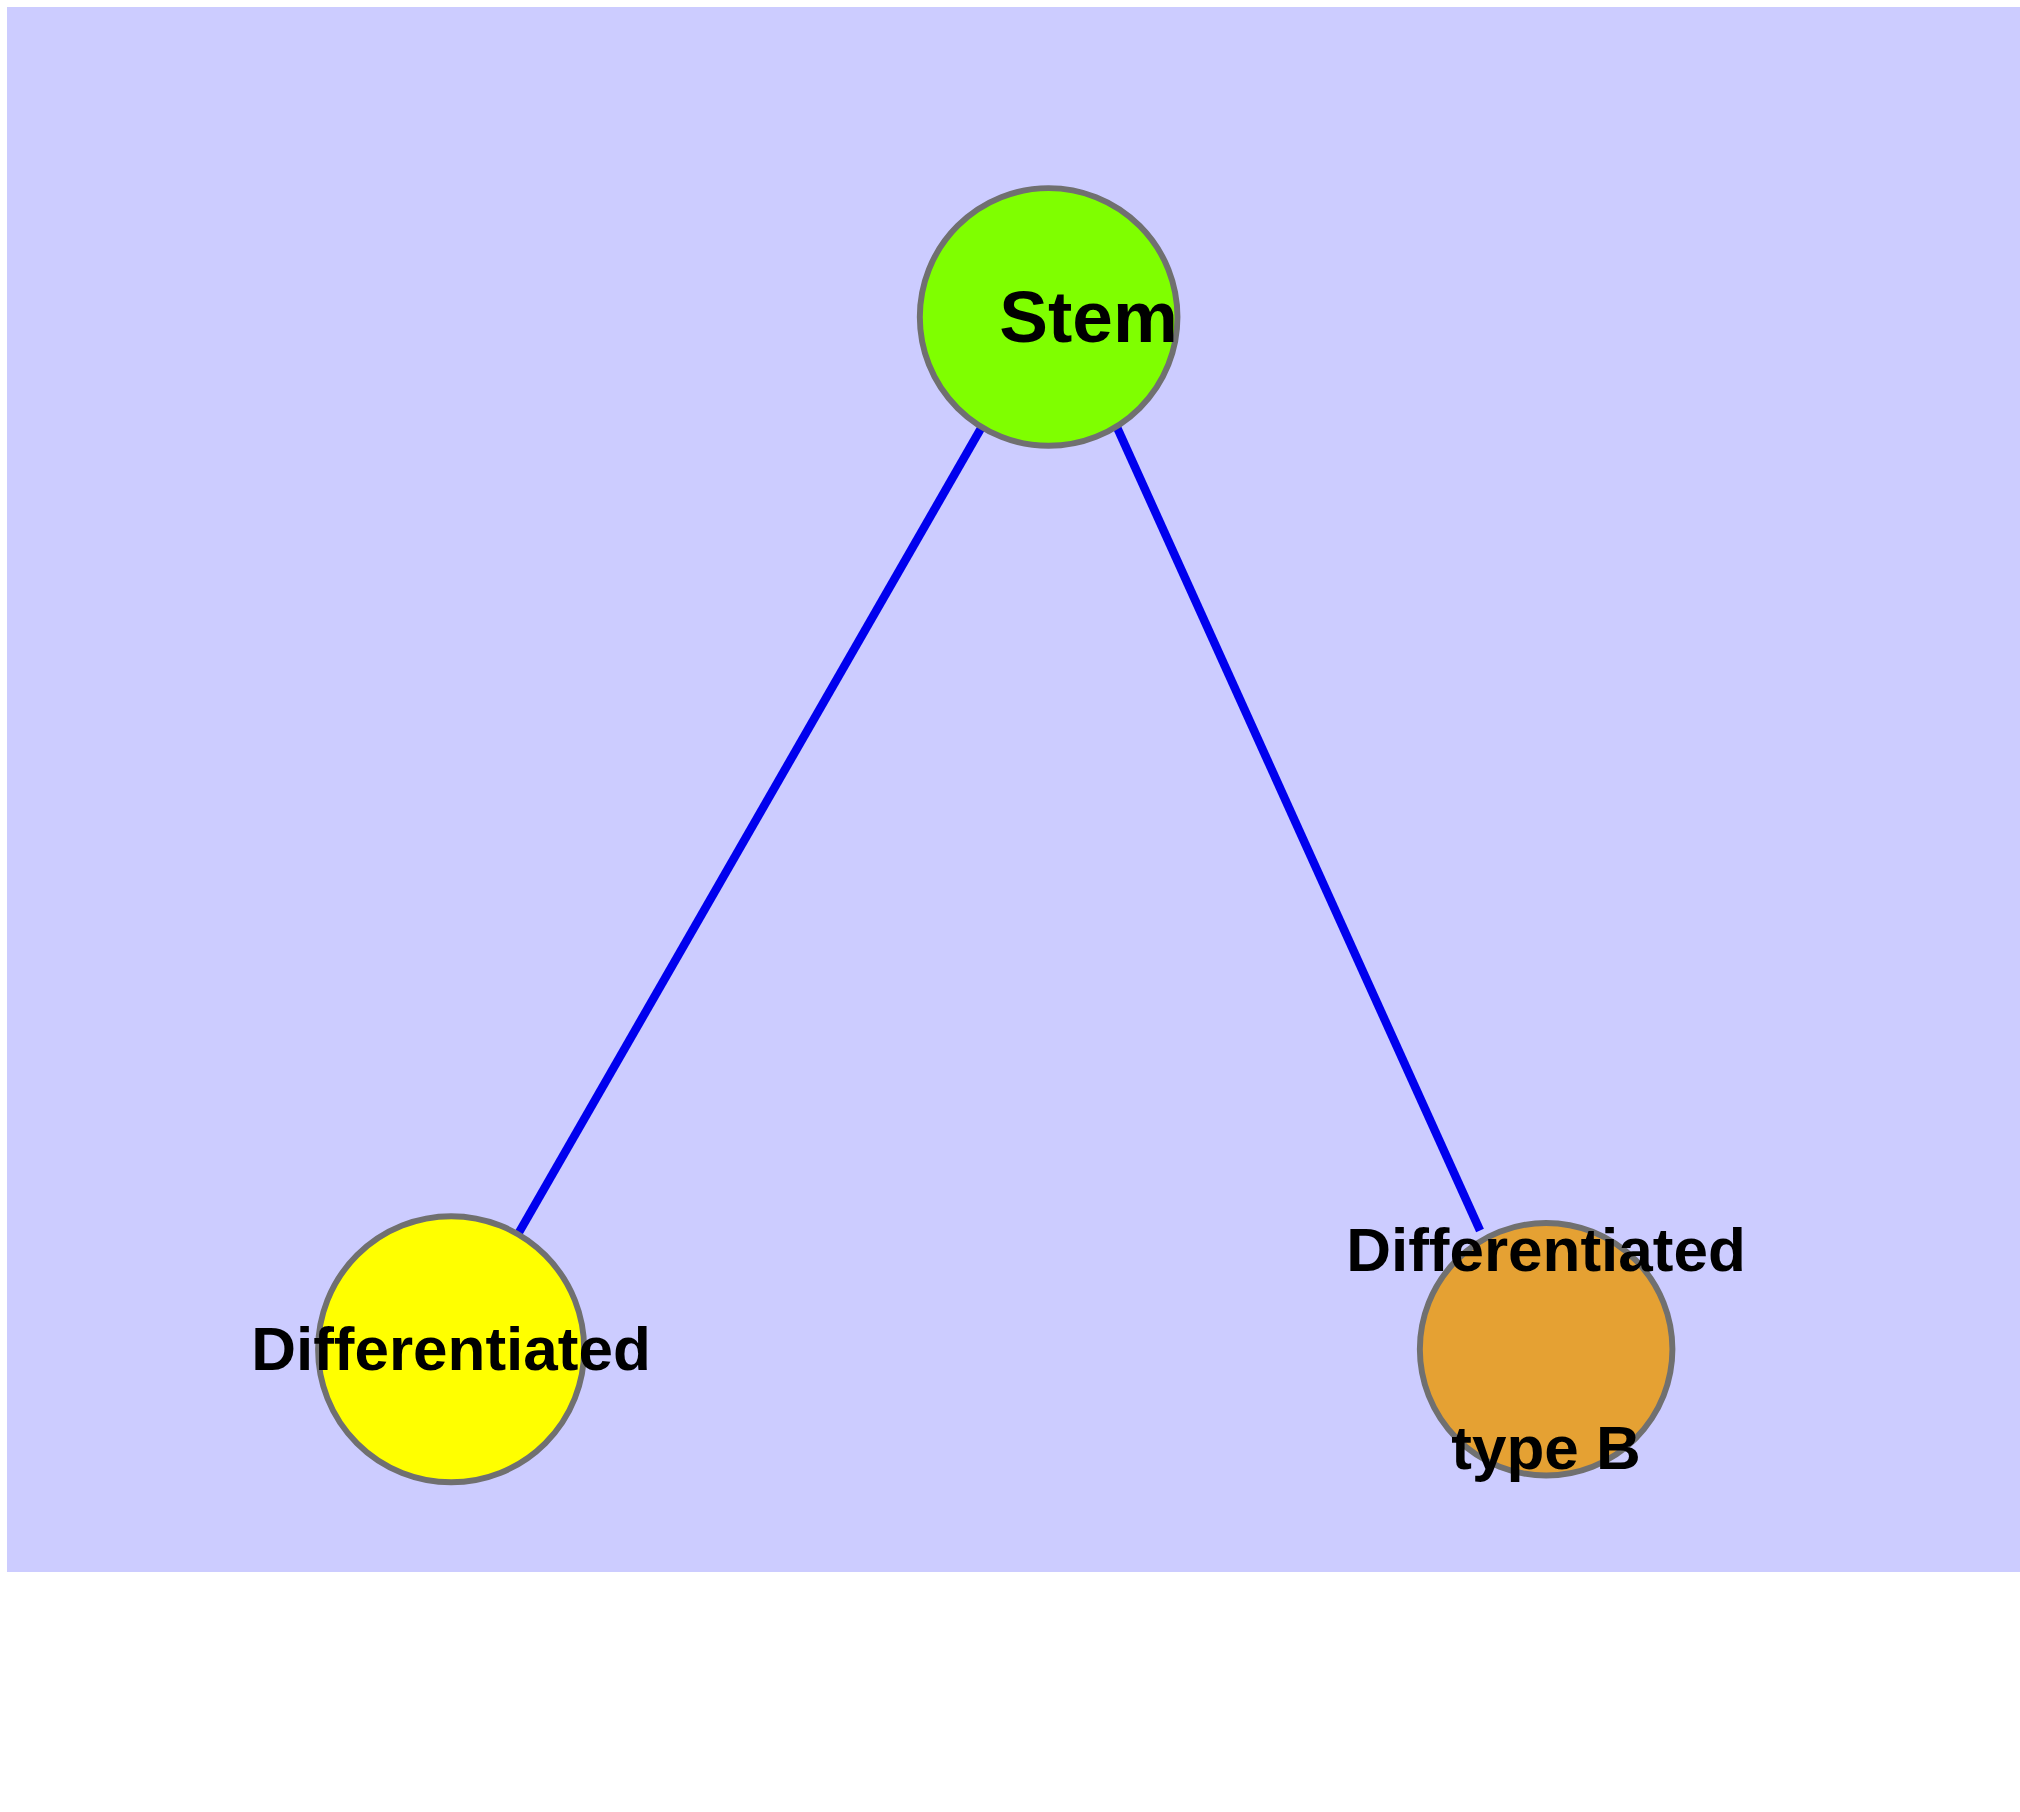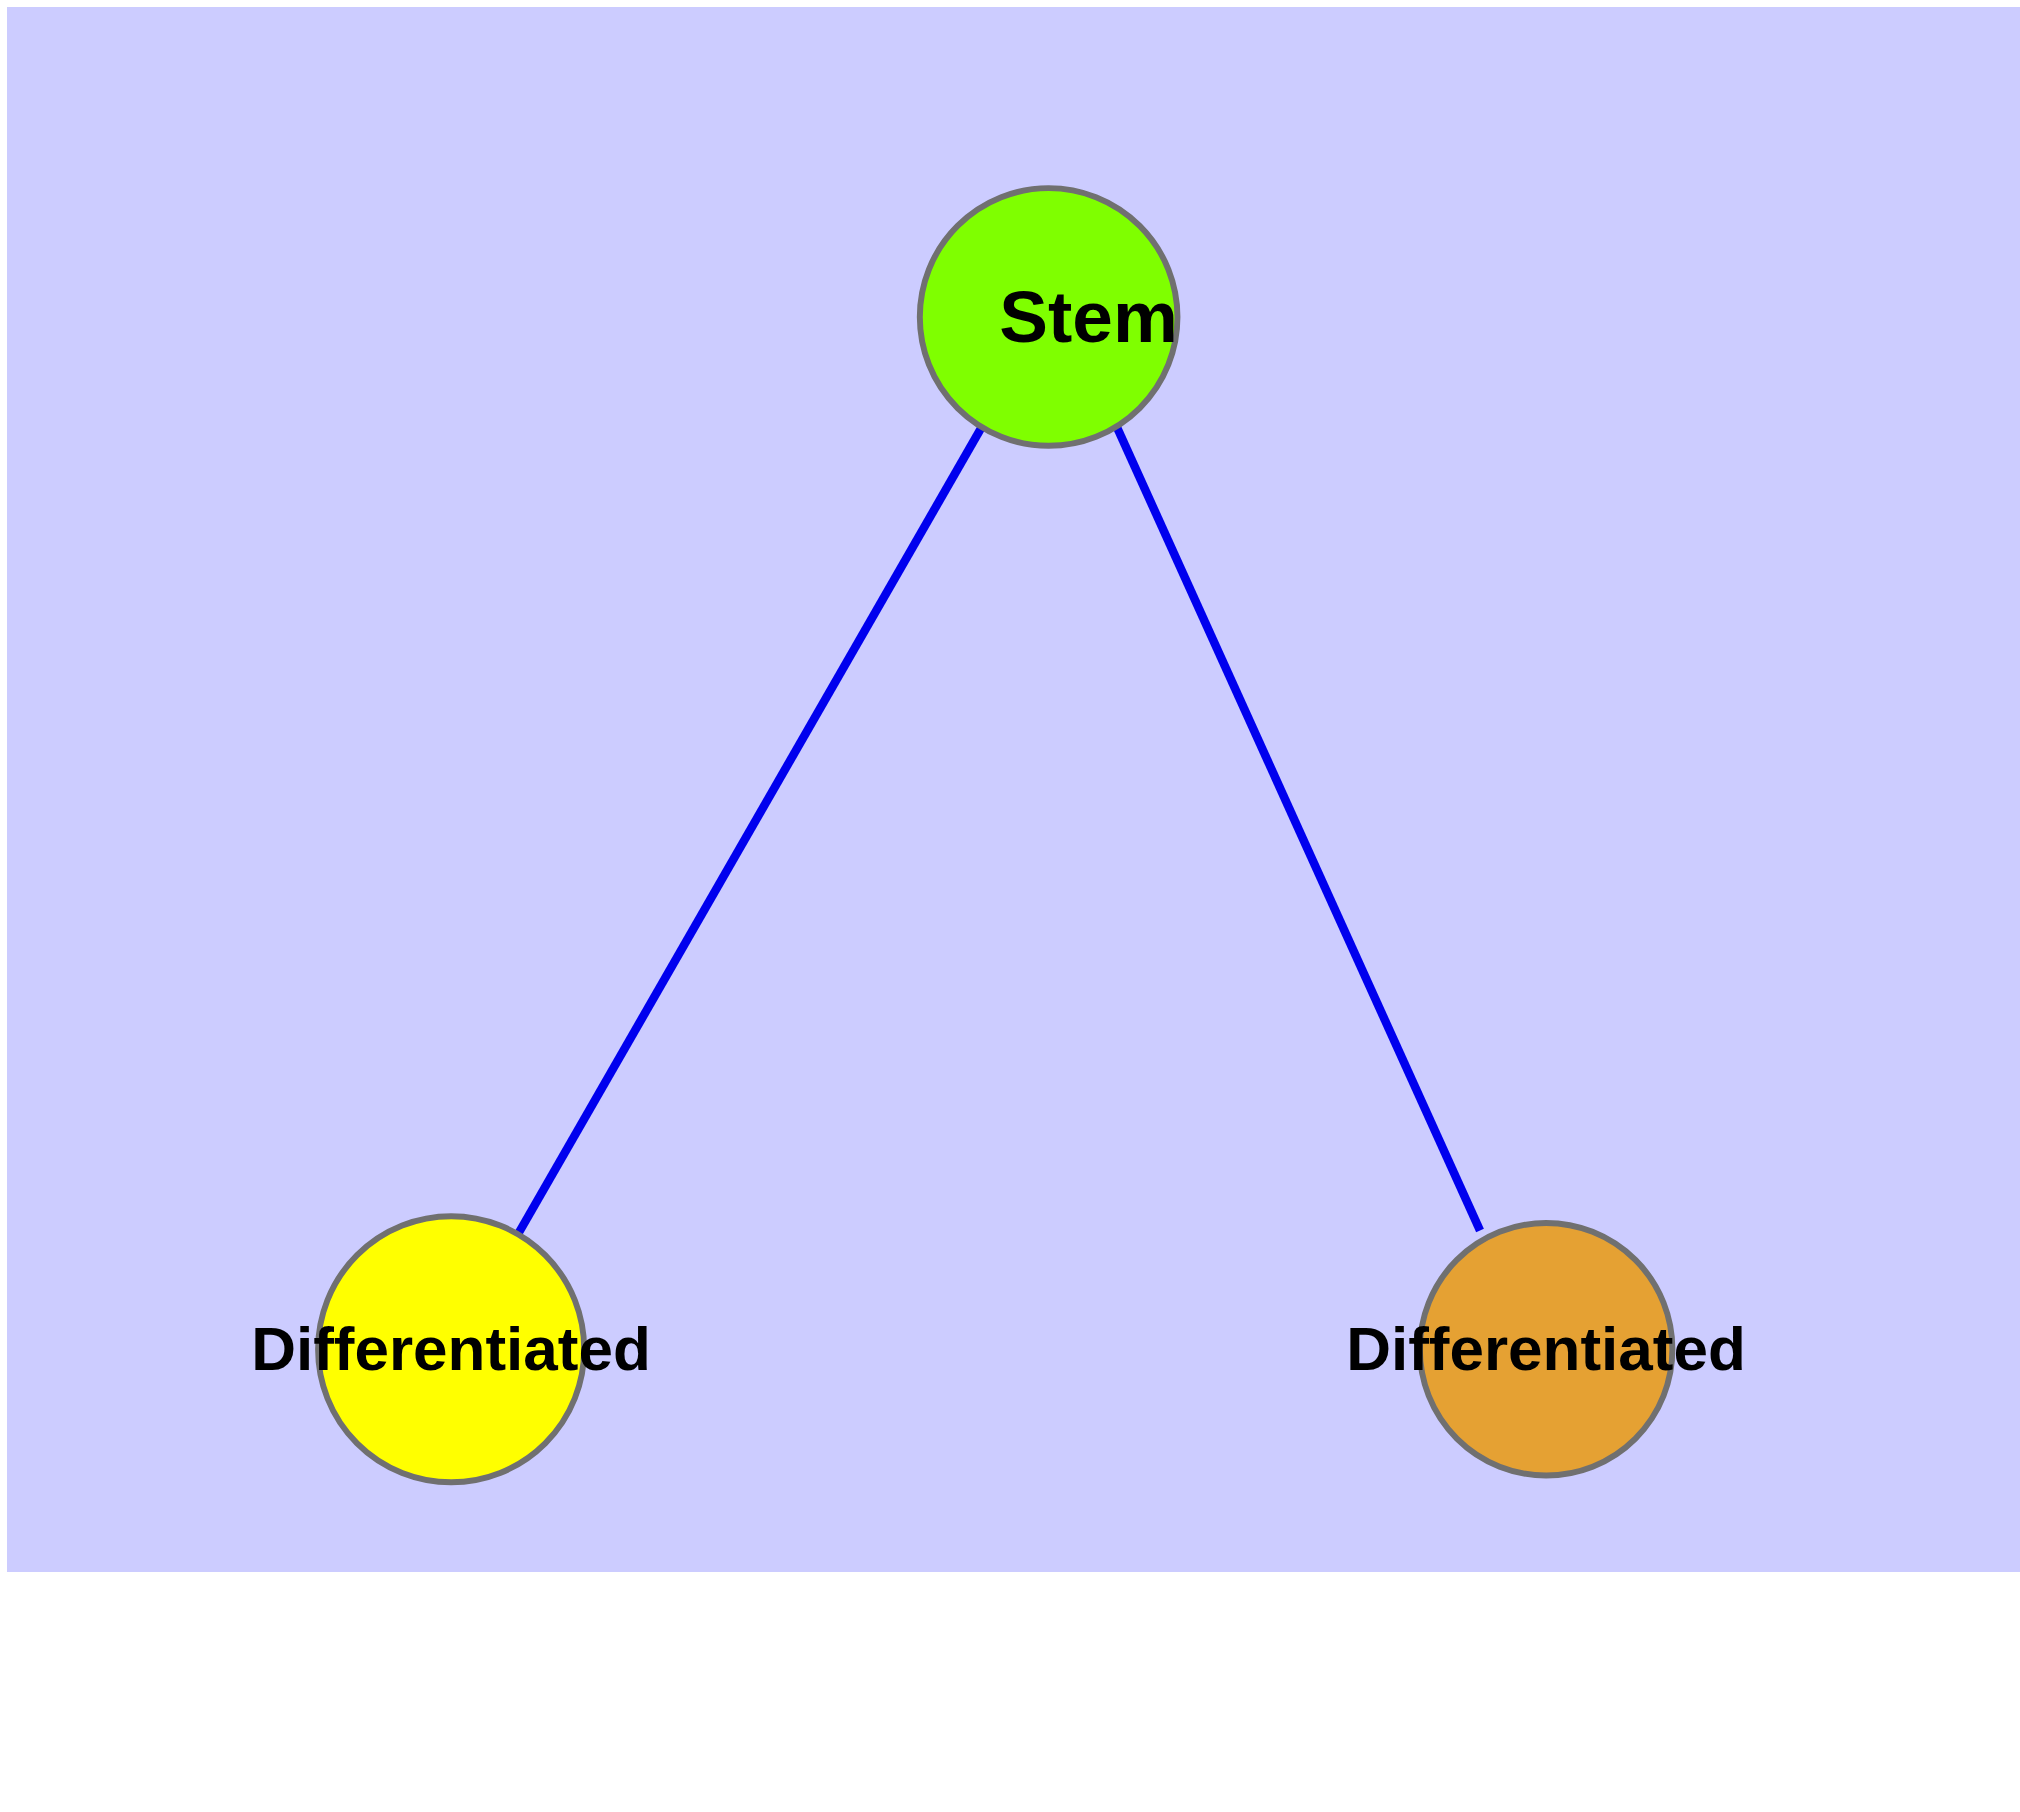--- a/index.html
+++ b/index.html
@@ -78,16 +78,17 @@
   <div class="node-label label-stem" style="left: 1048px; top: 317px; color: rgb(0, 0, 0);">
     <span>Stem</span>
   </div>
 
   <div class="node-label label-leaf" style="left: 451px; top: 1349px; color: rgb(0, 0, 0);">
     <div>Differentiated</div>
   </div>
 
   <div class="node-label label-leaf" style="left: 1546px; top: 1349px; color: rgb(0, 0, 0);">
     <div>Differentiated</div>
+    <div>type B</div>
   </div>
 
 </div>
 
 
 </body></html>

